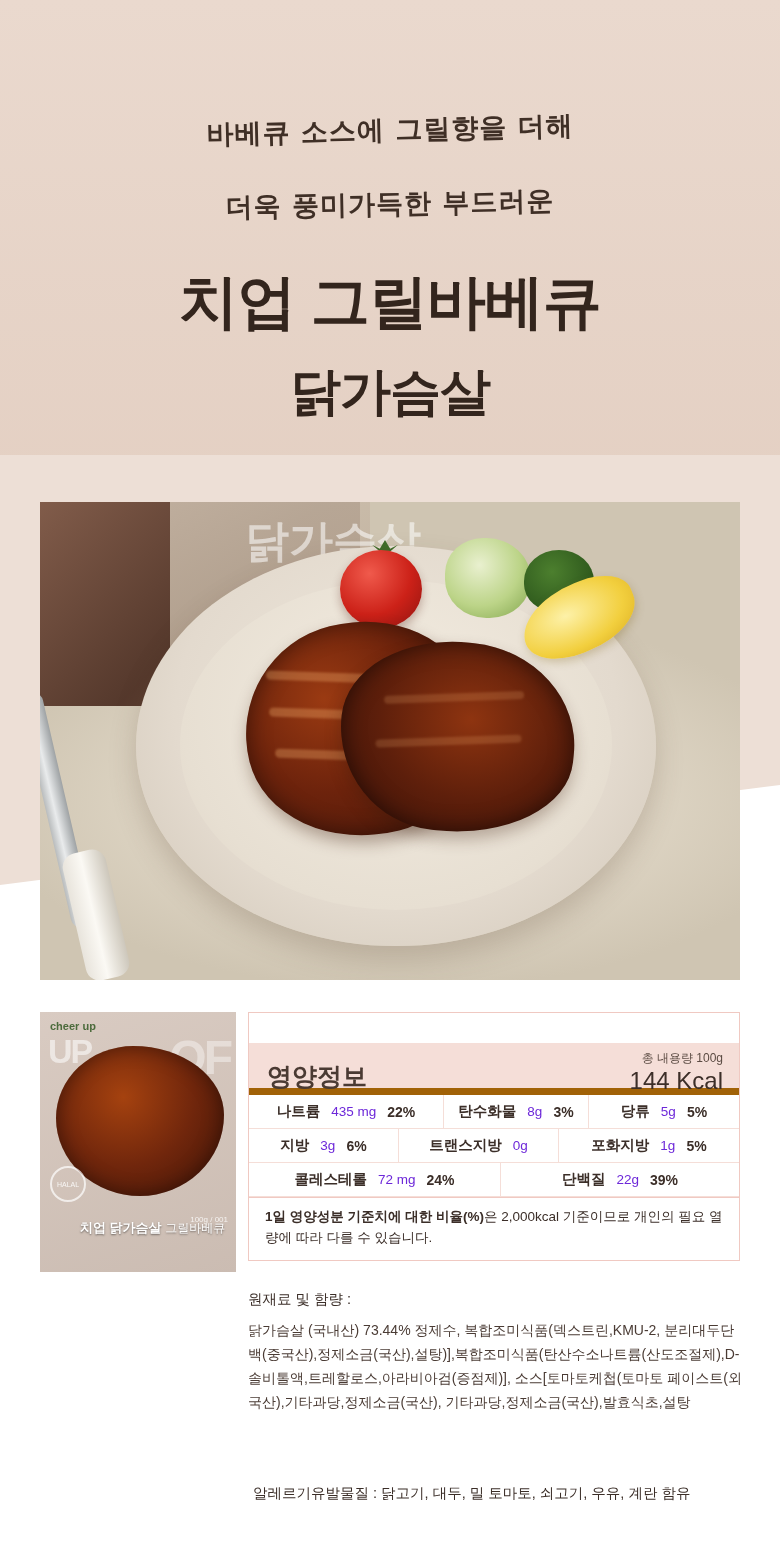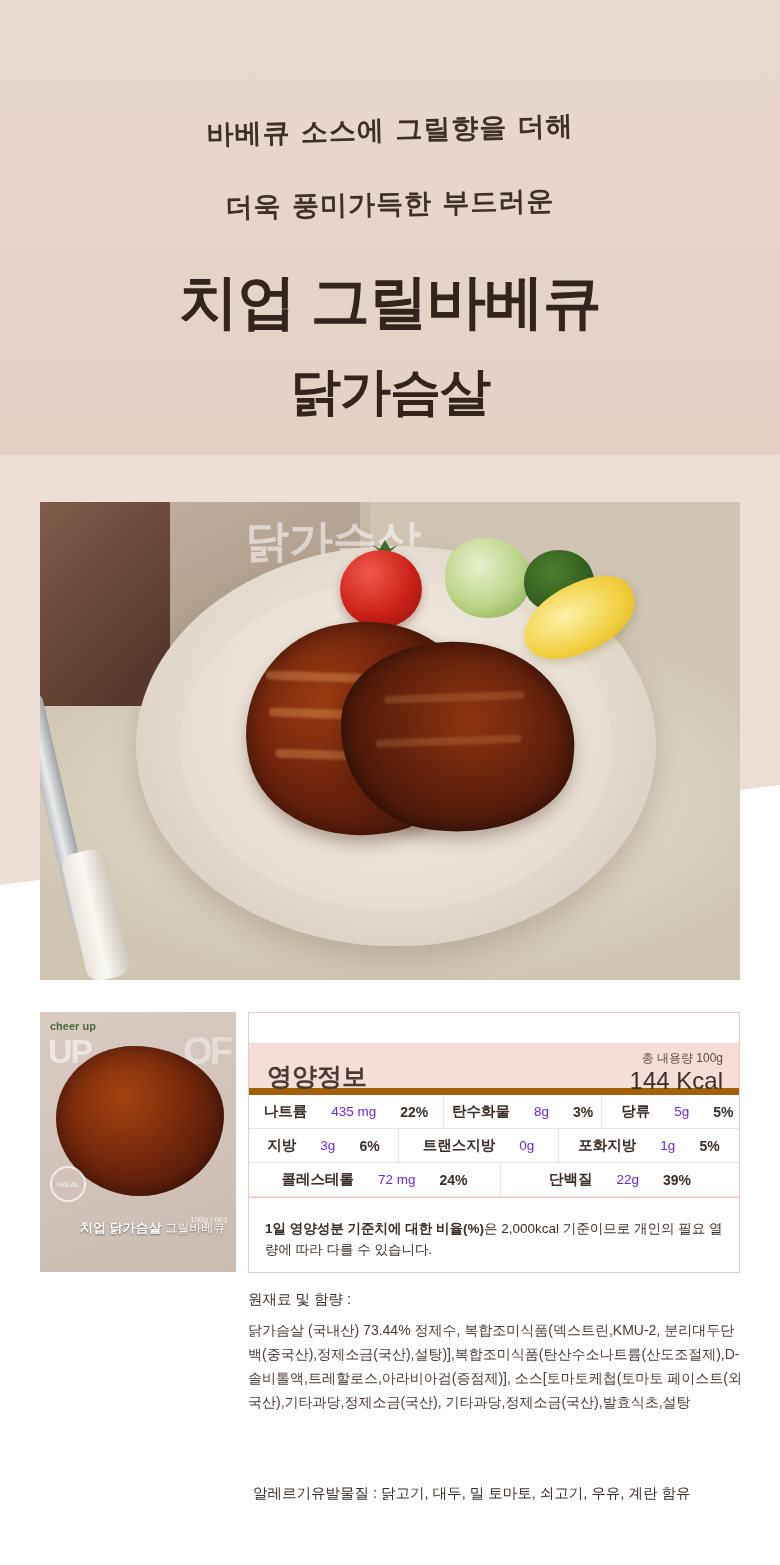--- a/index.html
+++ b/index.html
@@ -231,21 +231,21 @@
     position: absolute; left: 10px; top: 8px;
     font-size: 11px; color: #4c6b3c; font-weight: 700;
   }
   .pack-big {
     position: absolute; left: 8px; top: 20px;
     font-size: 34px; color: rgba(255,255,255,.55); font-weight: 700;
     letter-spacing: -2px;
   }
   .pack-big2 {
     position: absolute; right: 6px; top: 18px;
-    font-size: 38px; color: rgba(255,255,255,.4); font-weight: 700;
+    font-size: 48px; color: rgba(255,255,255,.4); font-weight: 700;
     letter-spacing: -3px;
   }
   .pack-name {
     position: absolute; left: 40px; bottom: 36px;
     font-size: 13px; color: #fff; font-weight: 700; line-height: 1.25;
     text-shadow: 0 1px 2px rgba(0,0,0,.5);
   }
   .pack-name small { font-size: 12px; font-weight: 400; }
   .pack-seal {
     position: absolute; left: 10px; bottom: 70px;
@@ -300,32 +300,32 @@
     display: flex;
     border-bottom: 1px solid #f5ded8;
     height: 34px;
     align-items: stretch;
   }
   .nrow:last-of-type { border-bottom: none; }
   .ncell {
     display: flex;
     align-items: center;
     justify-content: center;
-    gap: 24px;
+    gap: 11px;
     border-right: 1px solid #f5ded8;
     padding: 0 8px;
     white-space: nowrap;
   }
   .ncell:last-child { border-right: none; }
   .nlabel { font-size: 14.5px; color: #3b2e28; font-weight: 700; }
   .nval { font-size: 13.5px; color: #6d28d9; }
   .npct { font-size: 14px; color: #3b2e28; font-weight: 700; }
   .nfoot {
     border-top: 1px solid #f0c9c2;
-    padding: 21px 16px 11px 16px;
+    padding: 9px 16px 11px 16px;
     font-size: 13.5px;
     color: #3b2e28;
     line-height: 1.55;
   }
   .nfoot b { font-weight: 700; }
 
   
   .ing {
     position: absolute;
     left: 248px; top: 1290px;

